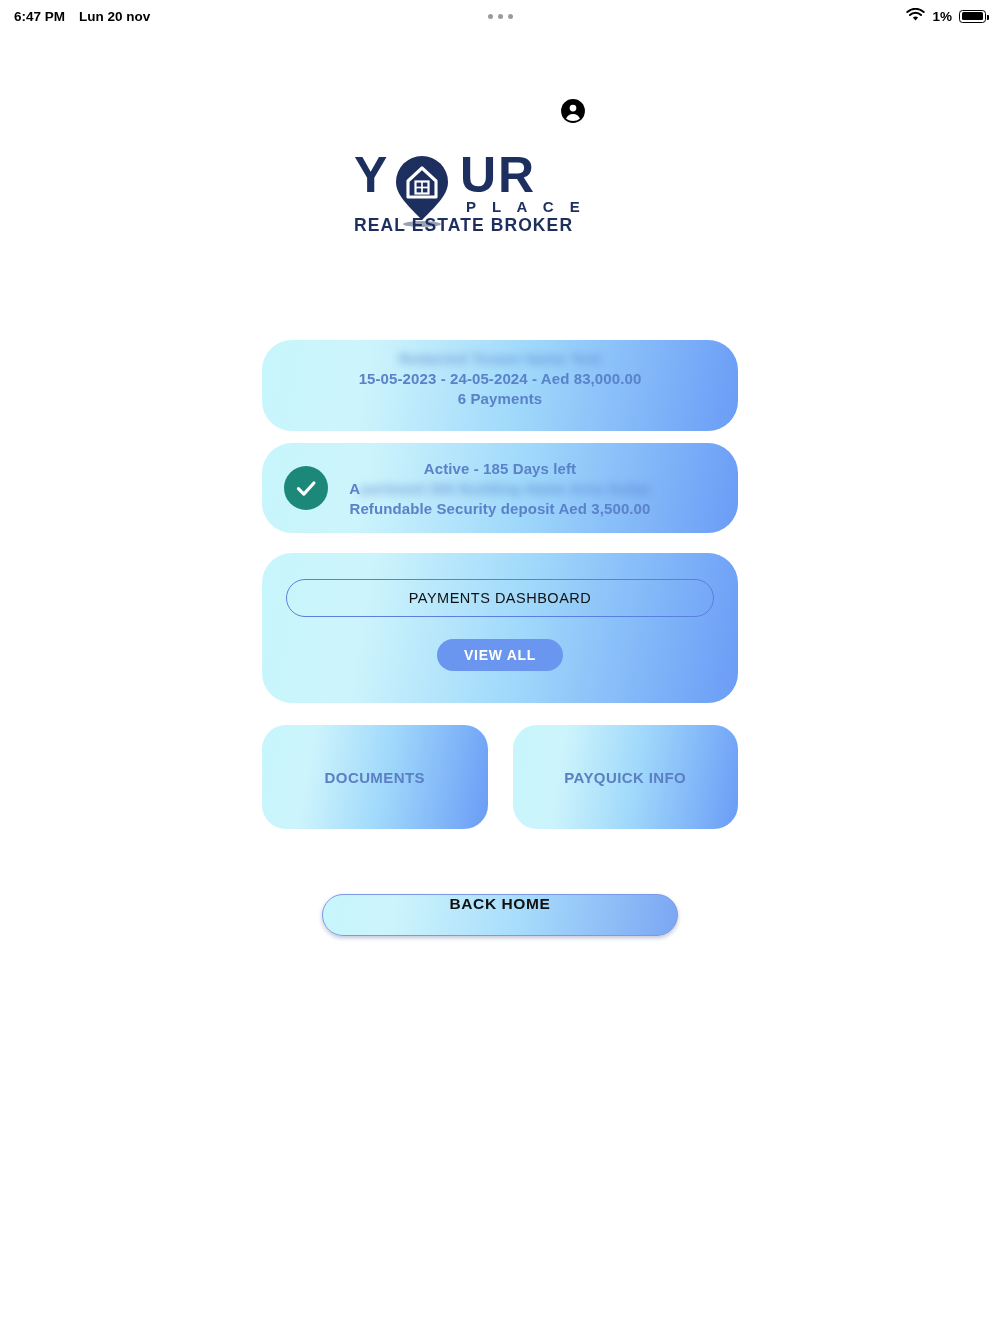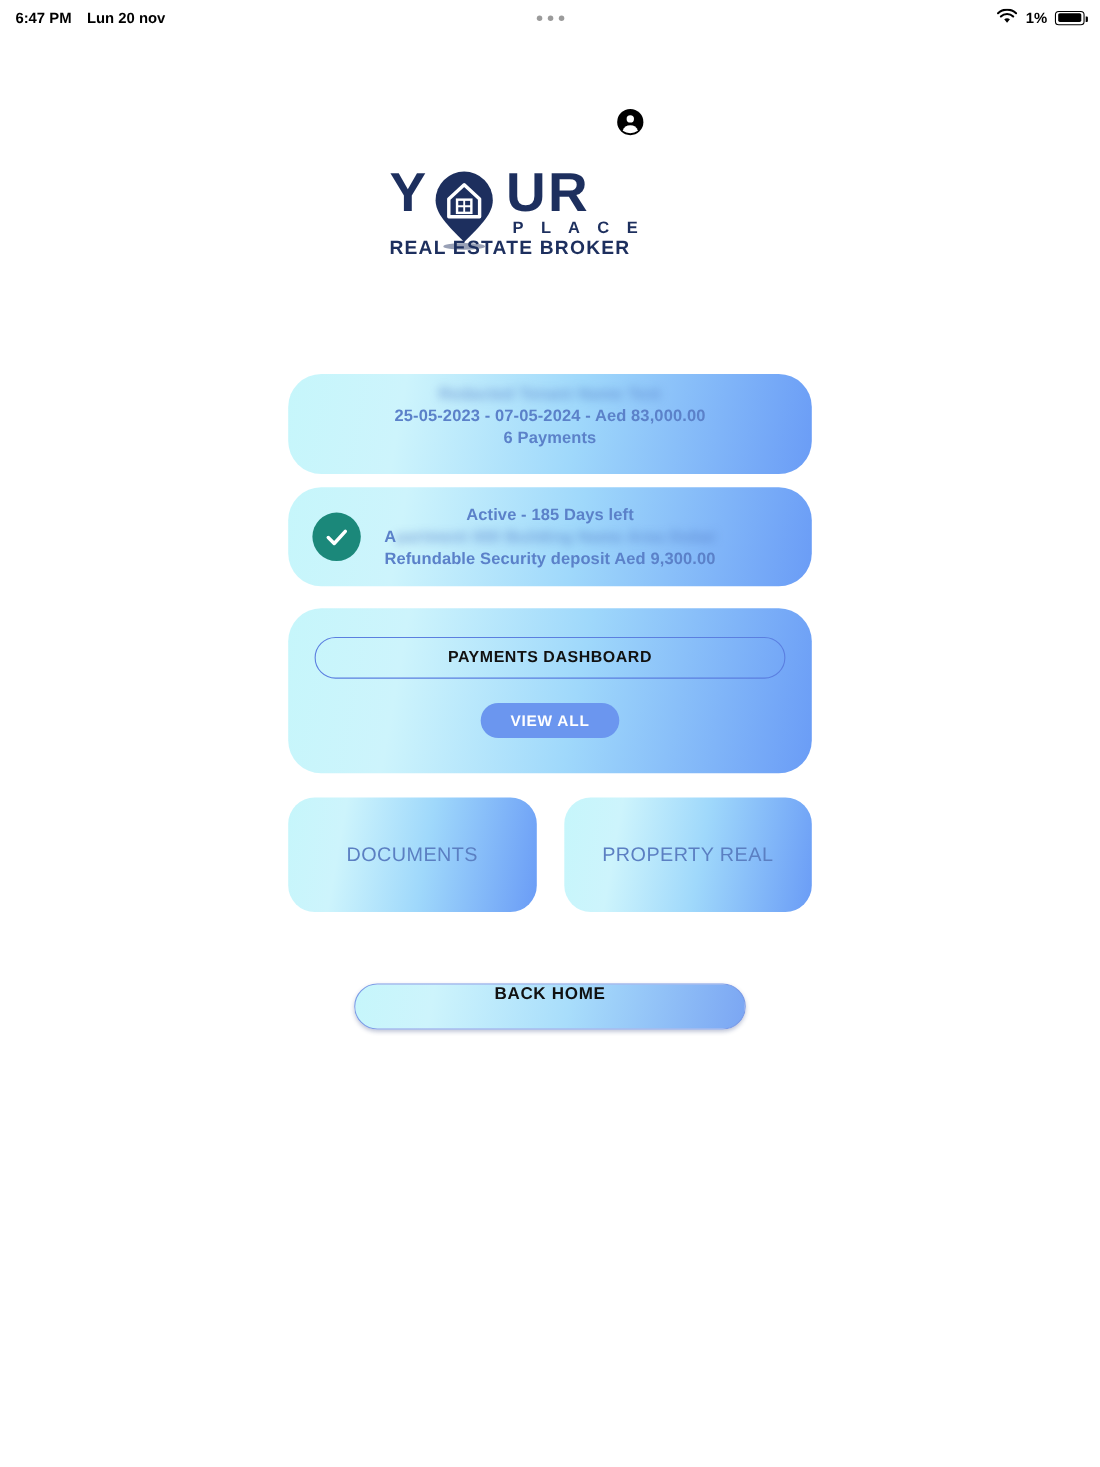--- a/index.html
+++ b/index.html
@@ -136,21 +136,21 @@
   .dash-pill {
     width: 100%; height: 38px;
     border: 1px solid #5b7fe0;
     border-radius: 19px;
     background: transparent;
     display: flex; align-items: center; justify-content: center;
     cursor: pointer;
     font-family: "Liberation Sans", sans-serif;
   }
   .dash-pill span {
-    font-size: 14.5px; font-weight: bold; color: #111; letter-spacing: .5px;
+    font-size: 14.5px; font-weight: normal; color: #111; letter-spacing: .5px;
   }
   .view-all {
     margin-top: 22px;
     width: 126px; height: 32px;
     border-radius: 16px;
     background: #6b96ef;
     border: none;
     display: flex; align-items: center; justify-content: center;
     cursor: pointer;
     font-family: "Liberation Sans", sans-serif;
@@ -166,21 +166,21 @@
   }
   .pair-card {
     flex: 1;
     height: 104px;
     border-radius: 24px;
     display: flex; align-items: center; justify-content: center;
     cursor: pointer; border: none;
     font-family: "Liberation Sans", sans-serif;
   }
   .pair-card span {
-    font-size: 18px; font-weight: normal; color: #5b7fc2; letter-spacing: .4px;
+    font-size: 15px; font-weight: bold; color: #5b7fc2; letter-spacing: .4px;
   }
 
   
   .backhome-wrap { display: flex; justify-content: center; margin-top: 65px; }
   .backhome {
     width: 356px; height: 42px;
     border-radius: 21px;
     background: linear-gradient(100deg, #c6f6fb 0%, #cdf4fc 20%, #a8ddfb 55%, #7ba6f3 100%);
     border: 1.2px solid #7a9ae6;
     box-shadow: 0 2px 4px rgba(40,60,120,.30);
@@ -250,53 +250,53 @@
       <ellipse cx="72" cy="76" rx="19" ry="3" fill="#1d2f5e" opacity=".45"></ellipse>
     </g>
   </svg>
 </div>
 
 <div class="main">
 
 
   <div class="grad-card contract-card">
     <div class="blurline">Redacted Tenant Name Text</div>
-    <div class="card-text">25-05-2023 - 07-05-2024 - Aed 83,000.00</div>
+    <div class="card-text">15-05-2023 - 24-05-2024 - Aed 83,000.00</div>
     <div class="card-text">6 Payments</div>
   </div>
 
   <div class="grad-card active-card">
     <div class="check-badge">
       <svg width="26" height="26" viewBox="0 0 24 24">
         <path d="M5 12.6 L10 17.6 L19.3 7.4" stroke="#fff" stroke-width="2.9" fill="none" stroke-linecap="round" stroke-linejoin="round"></path>
       </svg>
     </div>
     <div class="card-text">Active - 185 Days left</div>
     <div class="addr-row">
       <span class="addr-visible">A</span>
       <span class="blurline">partment 000 Building Name Area Dubai</span>
     </div>
-    <div class="card-text">Refundable Security deposit Aed 9,300.00</div>
+    <div class="card-text">Refundable Security deposit Aed 3,500.00</div>
   </div>
 
   <div class="grad-card dash-card">
     <button class="dash-pill">
       <span>PAYMENTS DASHBOARD</span>
     </button>
     <button class="view-all">
       <span>VIEW ALL</span>
     </button>
   </div>
 
   <div class="pair">
     <button class="grad-card pair-card">
       <span>DOCUMENTS</span>
     </button>
     <button class="grad-card pair-card">
-      <span>PROPERTY REAL</span>
+      <span>PAYQUICK INFO</span>
     </button>
   </div>
 
   <div class="backhome-wrap">
     <button class="backhome">
       <span>BACK HOME</span>
     </button>
   </div>
 
 </div>

